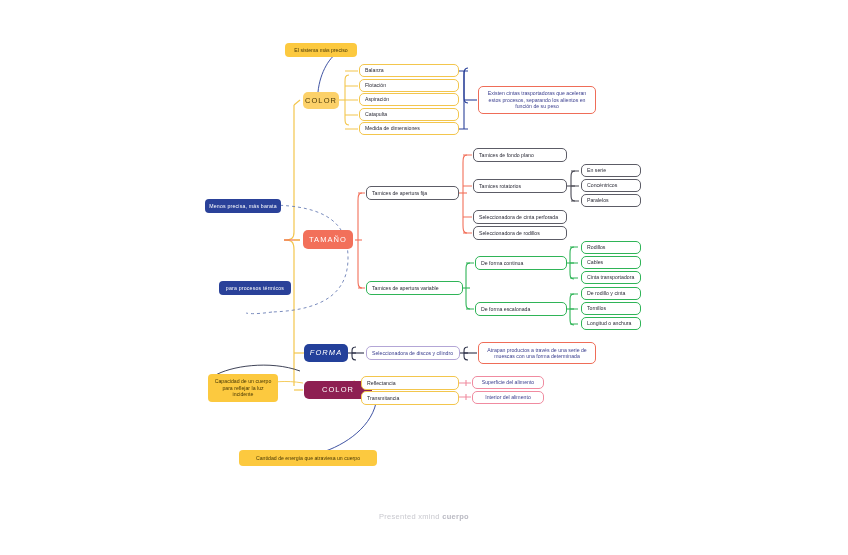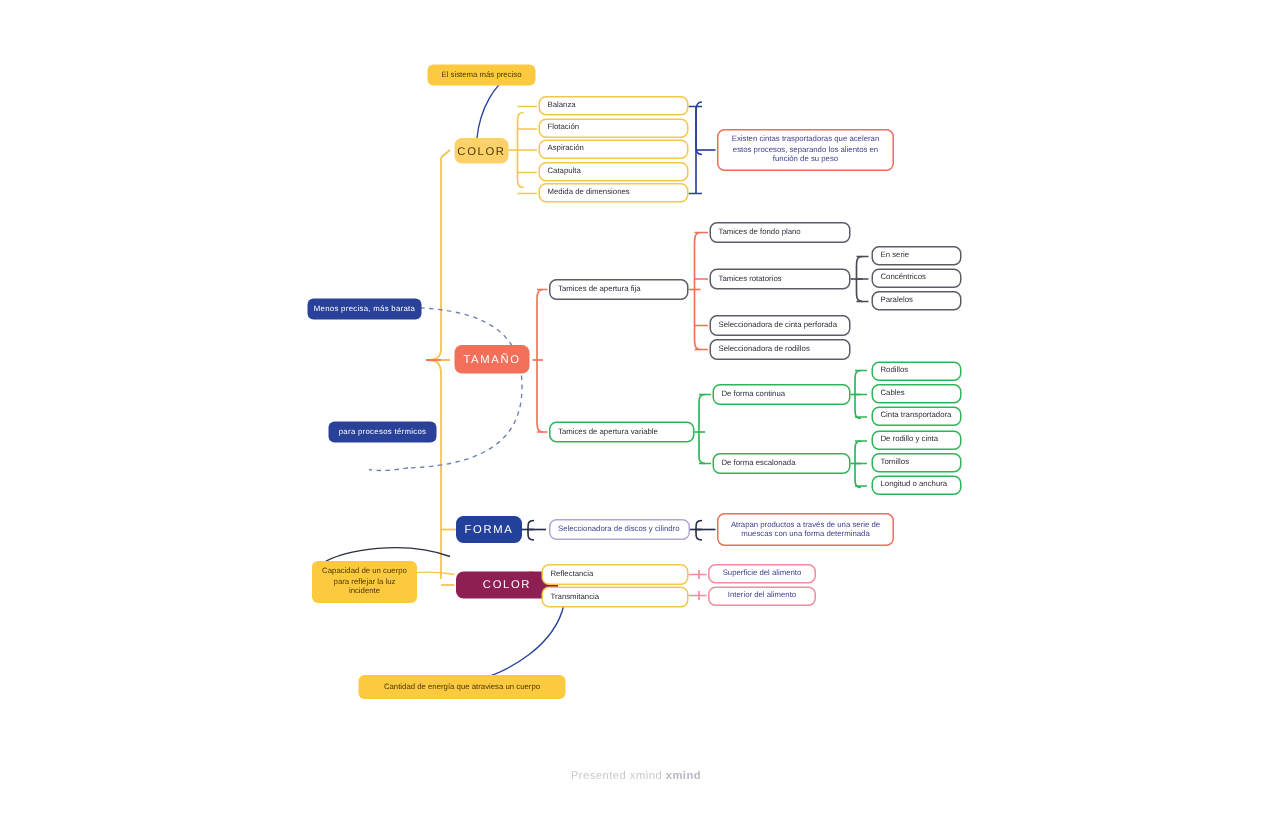--- a/index.html
+++ b/index.html
@@ -18,21 +18,21 @@
   .central{border:2px solid #23409a;background:#ffffff;color:#1a1a2e;border-radius:9px;
            font-size:14px;letter-spacing:.5px;}
 
   
   .navy{background:#2a4199;color:#ffffff;border-radius:4px;font-size:5.2px;letter-spacing:.2px;}
 
   
   .pill{font-size:7.5px;color:#ffffff;letter-spacing:1.1px;border-radius:5px;}
   .pill-peso{background:#fcd169;color:#4d3a07;}
   .pill-tamano{background:#f2705a;}
-  .pill-forma{background:#23409a;}
+  .pill-forma{background:#23409a;font-style:italic;}
   .pill-color{background:#8e1f52;}
 
   
   .note-yellow{background:#fcc93f;color:#4a3a06;font-size:5.2px;border-radius:4px;}
 
   
   .leaf{background:#ffffff;font-size:5.2px;color:#2c2c38;border-radius:5px;
         justify-content:flex-start;padding-left:5px;text-align:left;}
   .leaf-yellow{border:1px solid #f3c64d;}
   .leaf-grey{border:1px solid #5c5c66;}
@@ -245,16 +245,16 @@
   </div>
 
   <div class="node note-yellow" style="left:208px;top:374px;width:70px;height:28px;padding:2px 4px;">
     <span>Capacidad de un cuerpo para reflejar la luz incidente</span>
   </div>
   <div class="node note-yellow" style="left:239px;top:450px;width:138px;height:16px;">
     <span>Cantidad de energía que atraviesa un cuerpo</span>
   </div>
 
   <div class="footer">
-    <span>Presented xmind </span><b>xmind</b>
+    <span>Presented xmind </span><b>cuerpo</b>
   </div>
 
 </div>
 
 </body></html>

